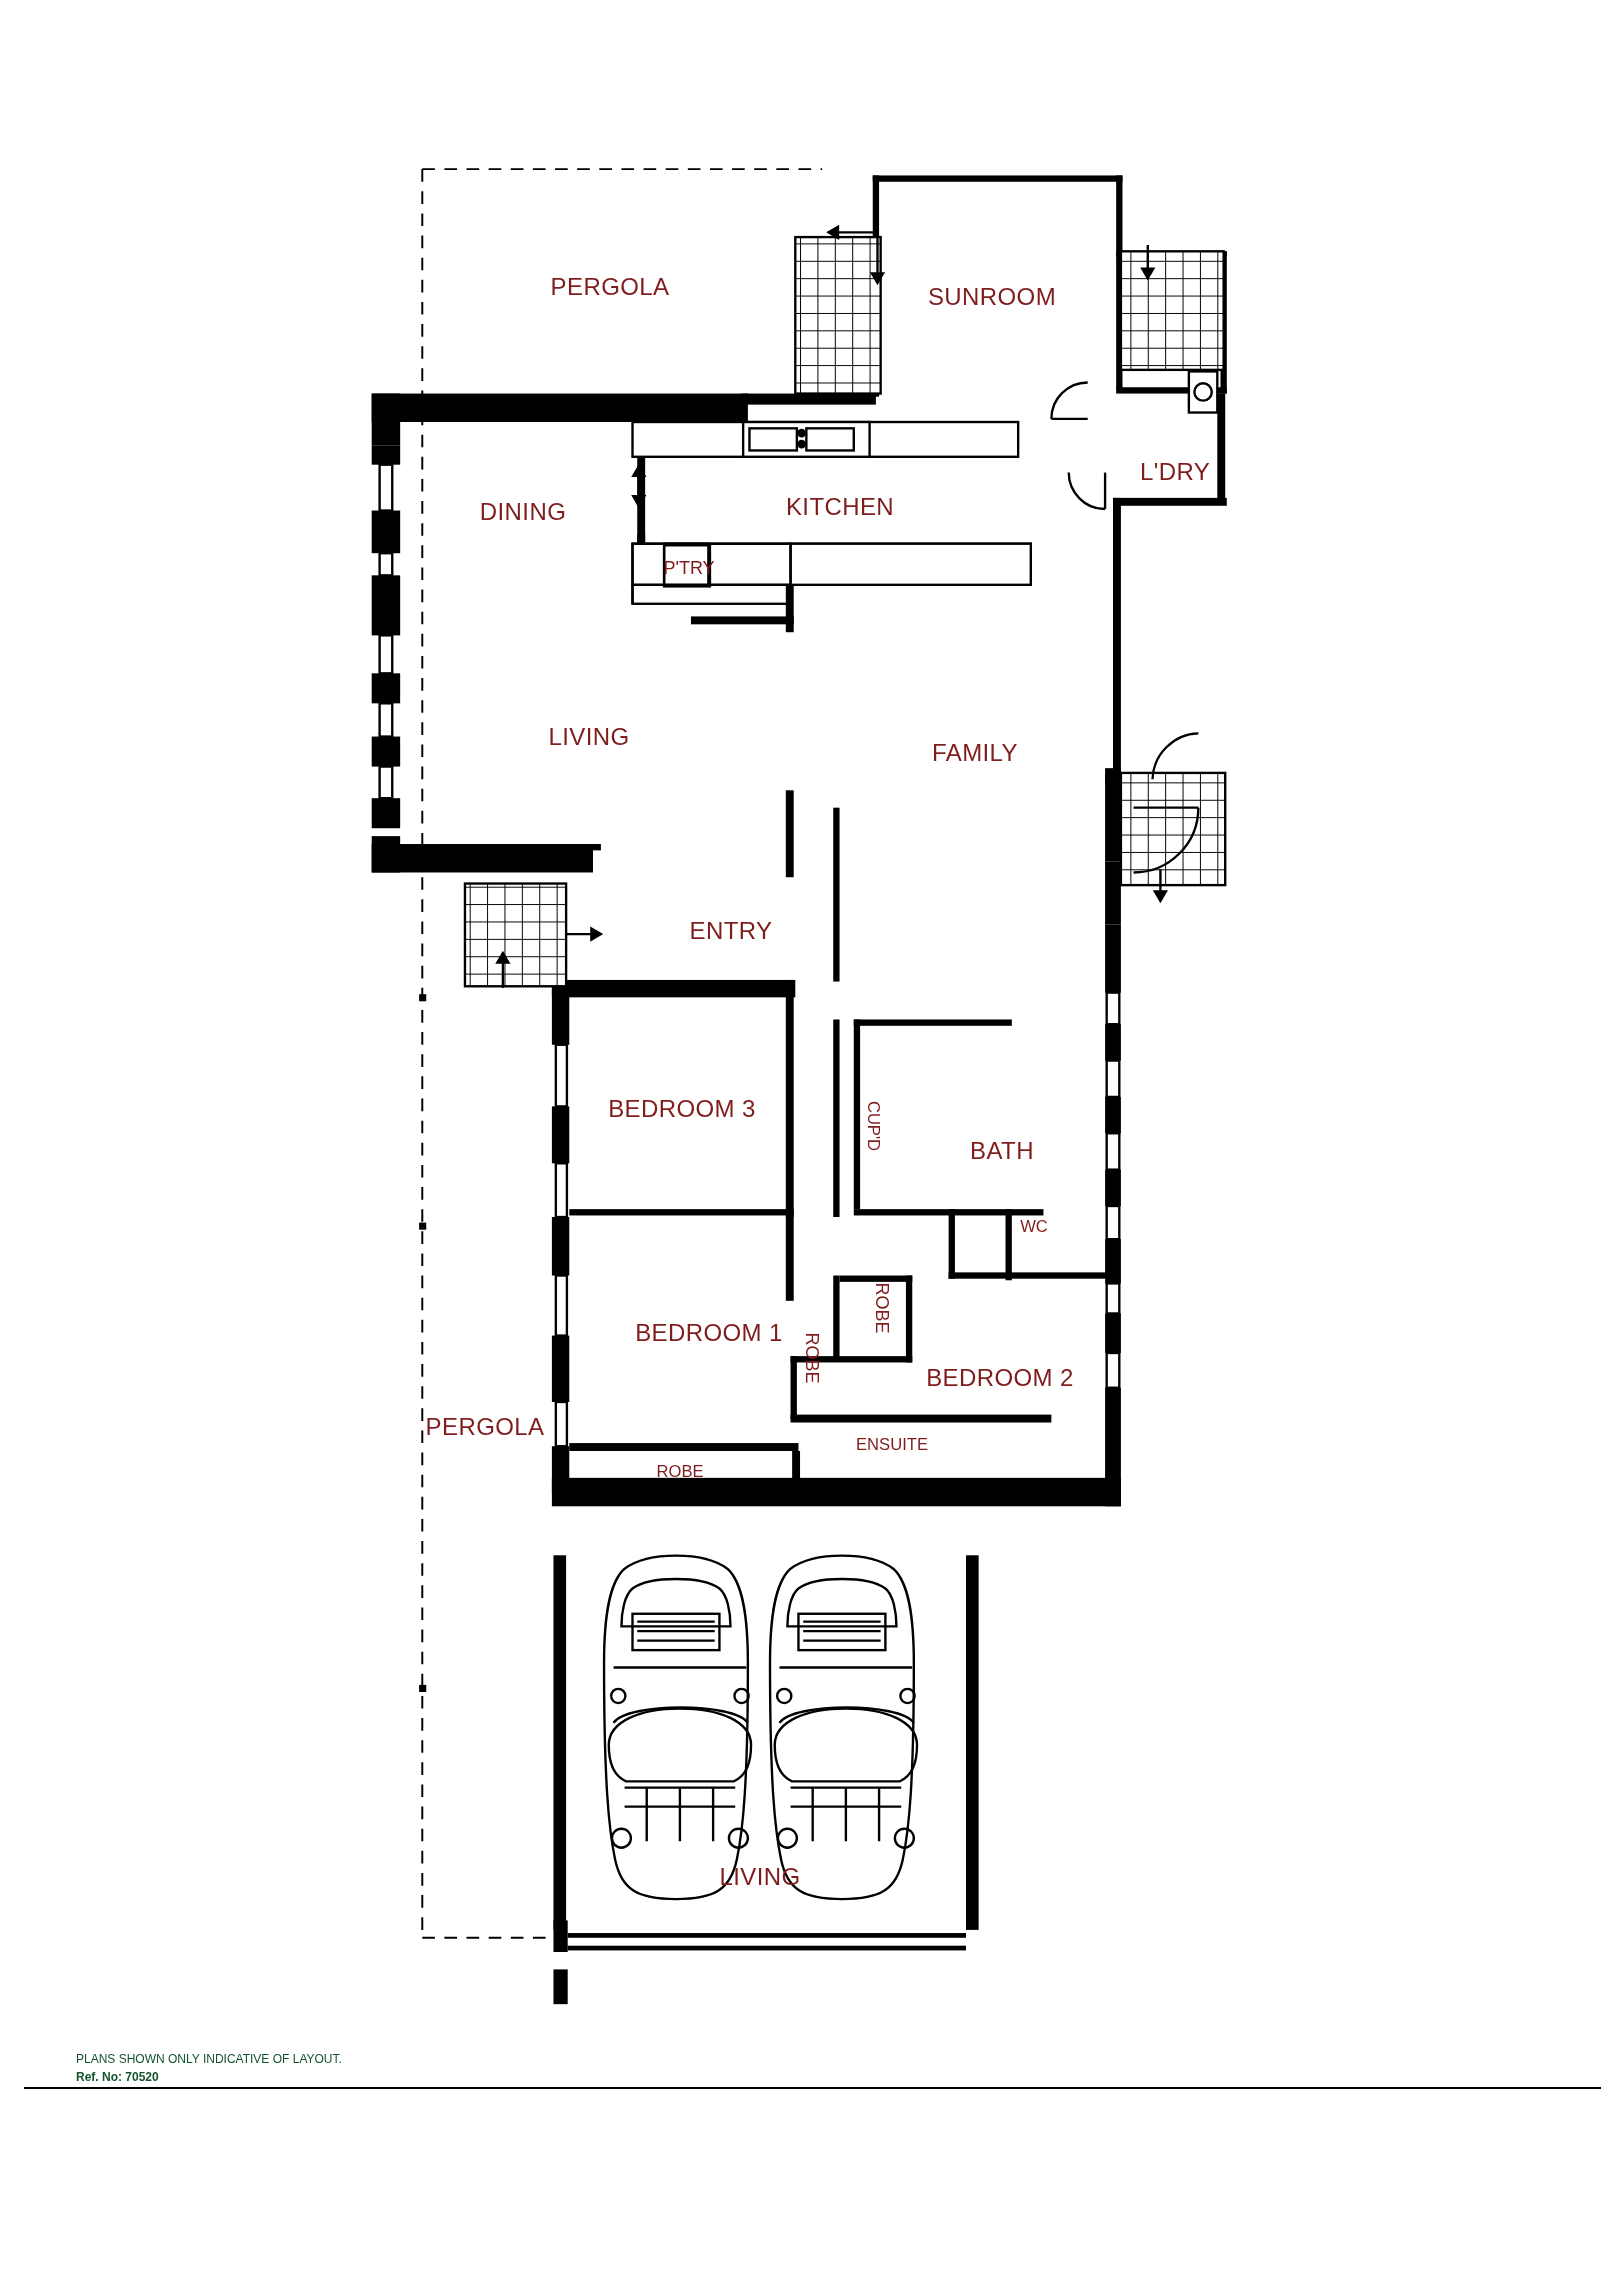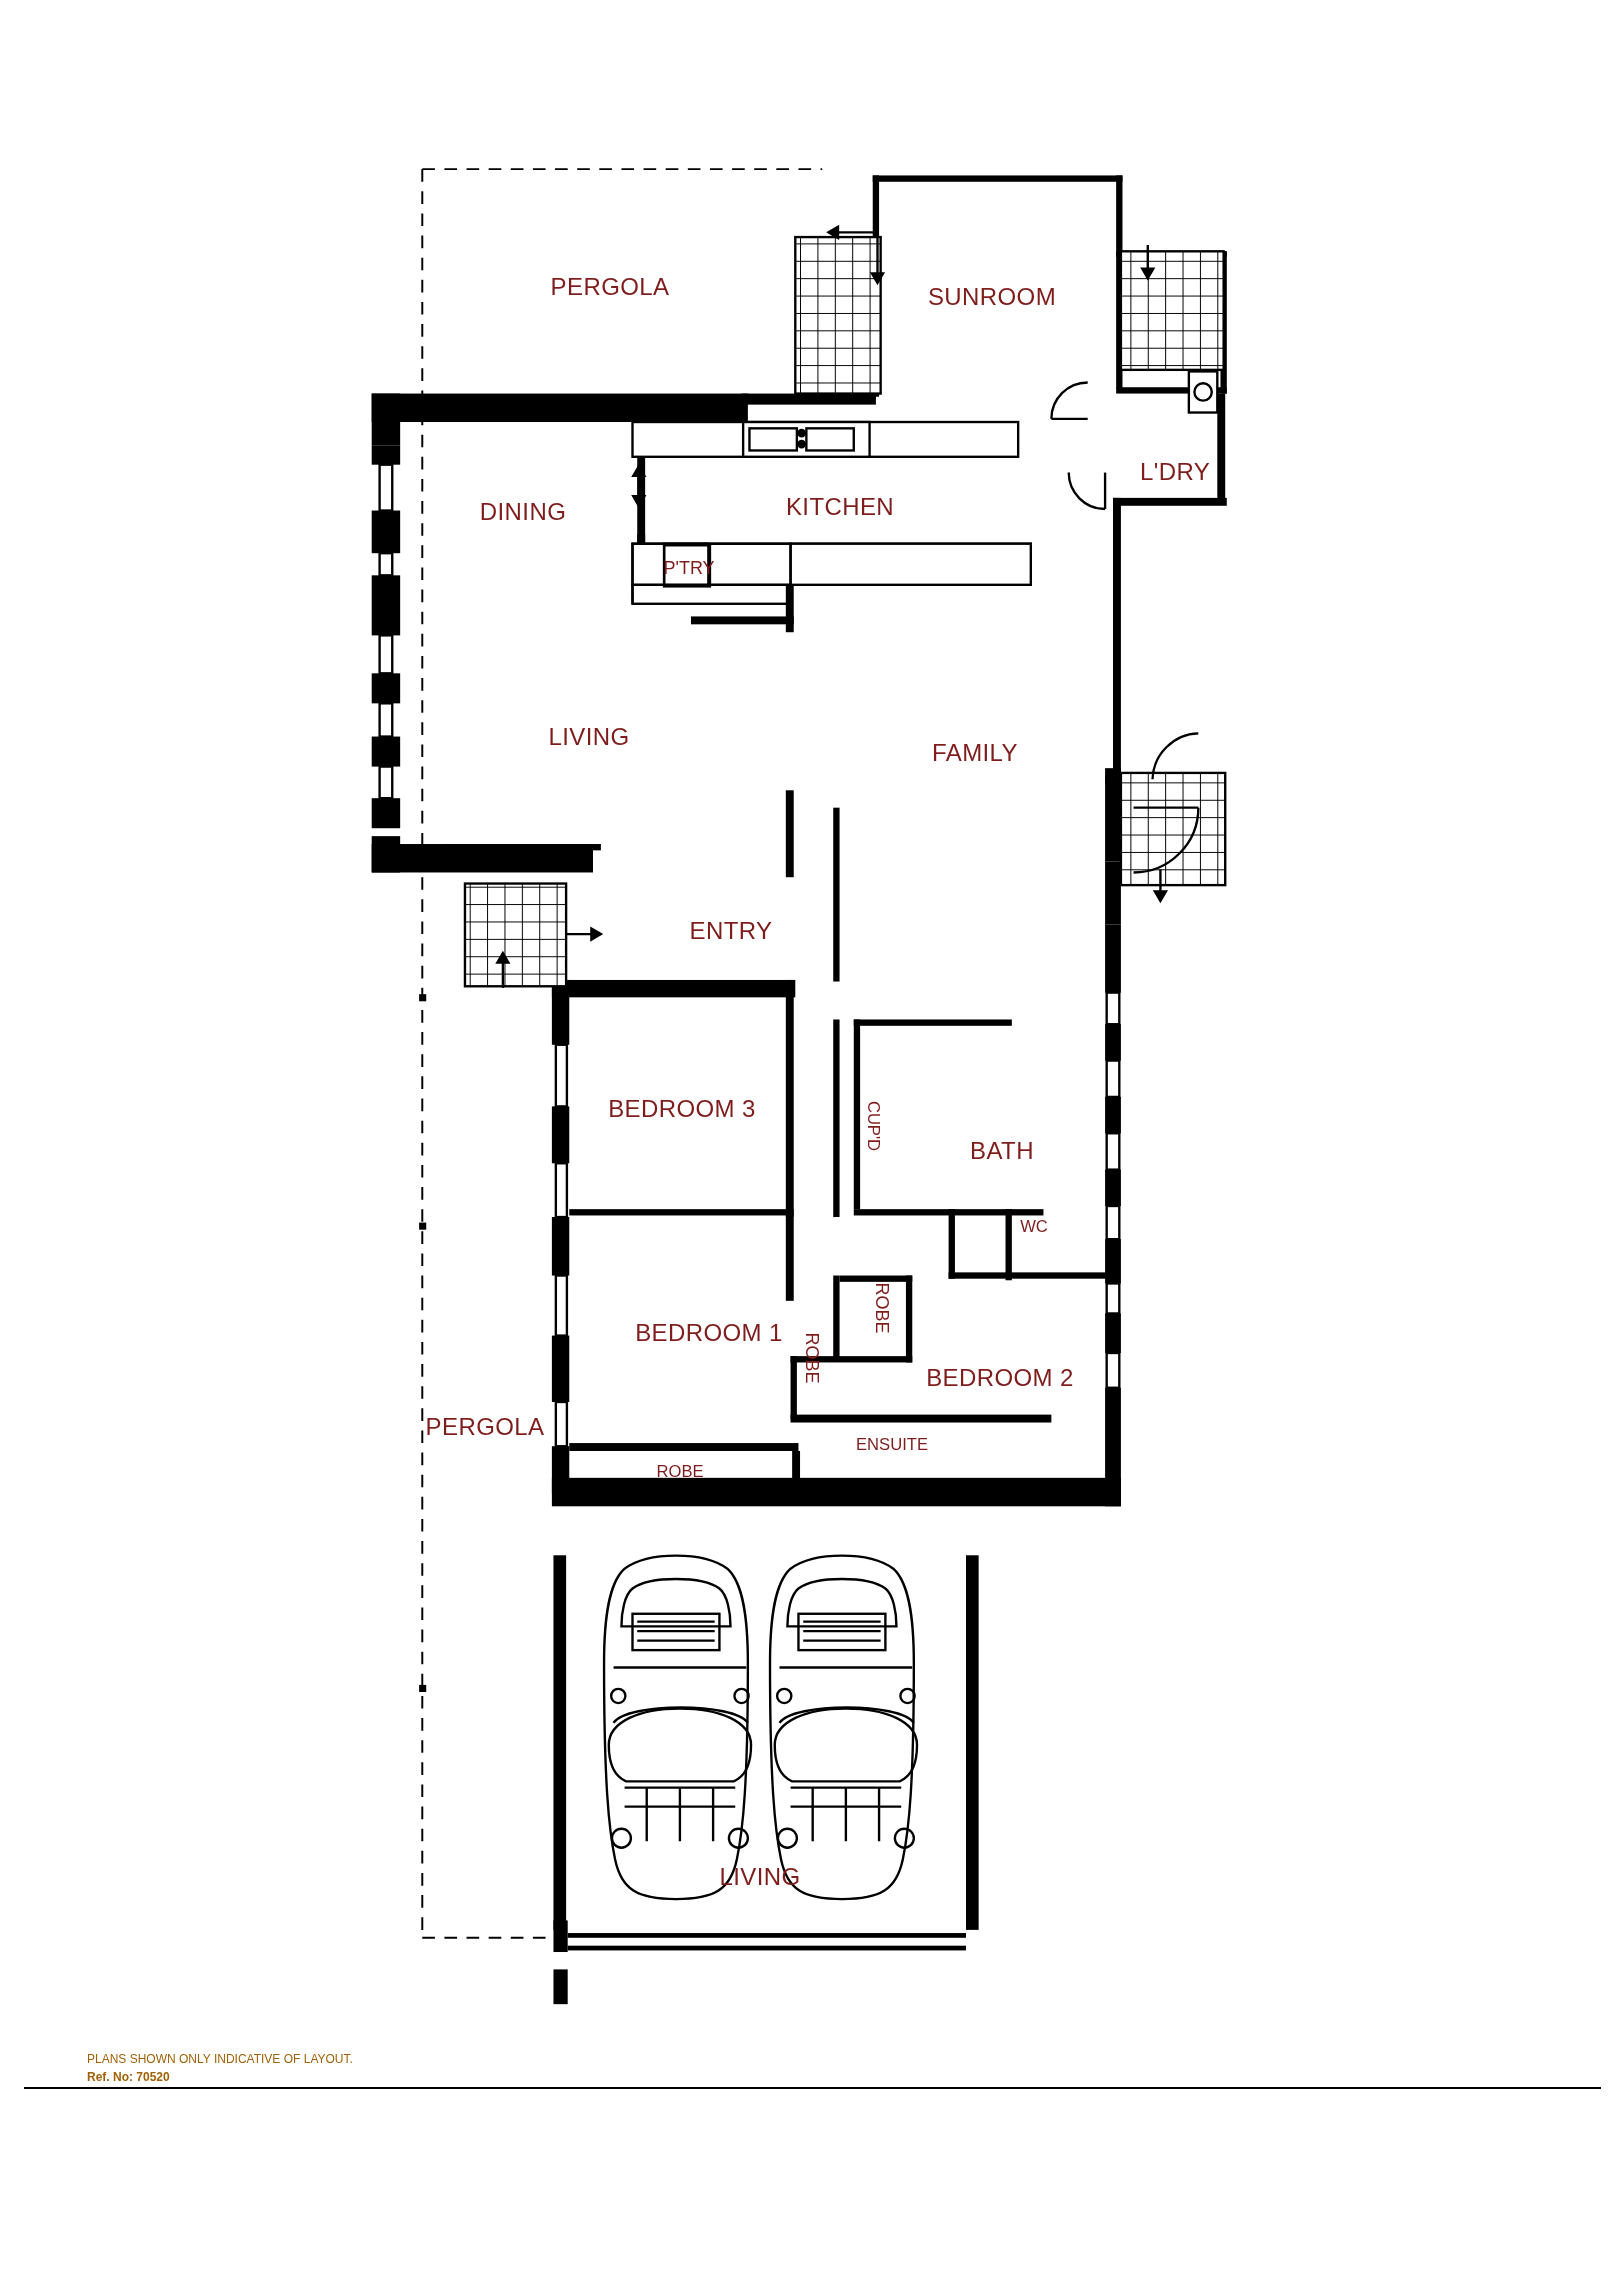--- a/index.html
+++ b/index.html
@@ -4,21 +4,21 @@
 <style>
   html,body{margin:0;padding:0;background:#ffffff;}
   body{width:1623px;height:2295px;position:relative;font-family:"Liberation Sans",sans-serif;overflow:hidden;}
   #plan{position:absolute;left:0;top:0;width:1623px;height:2295px;}
   .lbl{position:absolute;font-family:"Liberation Sans",sans-serif;color:#7f1d1d;white-space:nowrap;}
   .lbl.c{transform:translate(-50%,-50%);}
   .room{font-size:24px;letter-spacing:0.4px;}
   .small{font-size:16.6px;}
   .tiny{font-size:18px;}
   .vert{writing-mode:vertical-rl;transform:translate(-50%,-50%) rotate(180deg);}
-  .footer{position:absolute;left:87px;top:2050px;font-size:12px;line-height:1.5;color:#a16207;}
+  .footer{position:absolute;left:76px;top:2050px;font-size:12px;line-height:1.5;color:#14532d;}
   .footer .r{font-weight:bold;font-size:12px;}
   .hr{position:absolute;left:24px;top:2087px;width:1577px;height:1.6px;background:#000;}
 </style>
 </head>
 <body>
 
 <svg id="plan" viewBox="0 0 2053 2904" xmlns="http://www.w3.org/2000/svg">
   <defs>
     <pattern id="tile" width="22" height="22" patternUnits="userSpaceOnUse">
       <rect width="22" height="22" fill="#ffffff"></rect>

